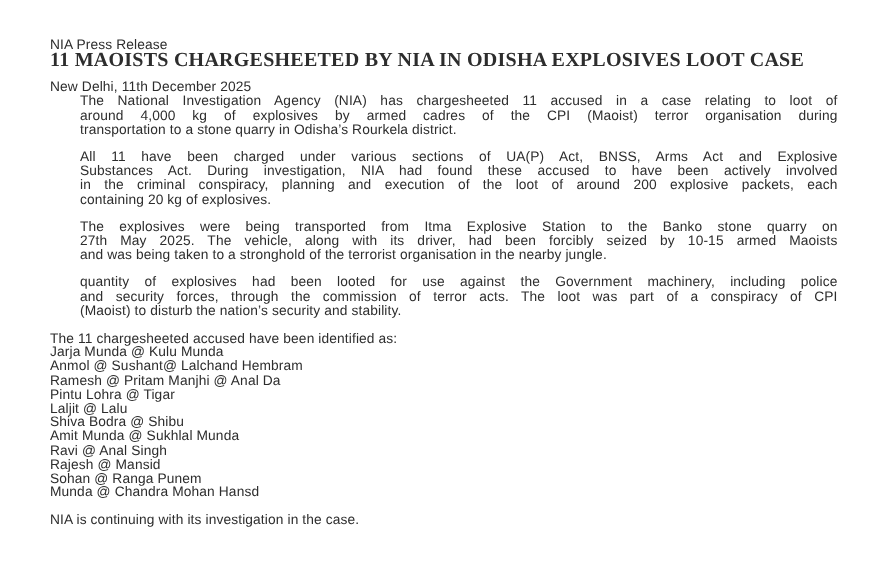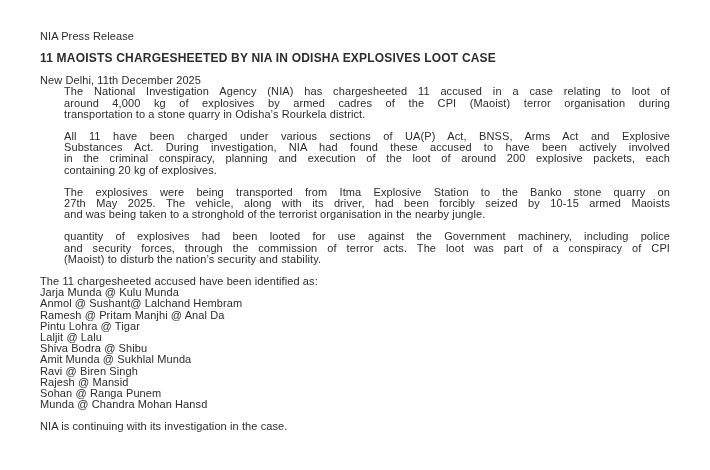--- a/index.html
+++ b/index.html
@@ -12,27 +12,28 @@
     overflow: hidden;
   }
   .page {
     position: absolute;
     inset: 0;
     padding: 31px 40px 0 40px;
     font-size: 11px;
     line-height: 11.2px;
     letter-spacing: 0.1px;
   }
-  .kicker { margin-bottom: 10px; }
+  .kicker { }
   .headline {
-    font-size: 12px;
+    font-size: 16px;
     font-weight: bold;
     line-height: 13px;
     letter-spacing: 0.2px;
     margin-bottom: 10px;
+    font-family: Liberation Serif, serif;
   }
   .block { margin-bottom: 11px; }
   .para .line {
     text-align: justify;
     text-align-last: justify;
     margin-left: 24px;
   }
   .para .line:last-child { text-align-last: left; }
   .names .line { text-align: left; }
   .closing { margin-top: 11px; }
@@ -77,21 +78,21 @@
   <div class="block">
     <div>The 11 chargesheeted accused have been identified as:</div>
     <div class="names">
         <div class="line">Jarja Munda @ Kulu Munda</div>
         <div class="line">Anmol @ Sushant@ Lalchand Hembram</div>
         <div class="line">Ramesh @ Pritam Manjhi @ Anal Da</div>
         <div class="line">Pintu Lohra @ Tigar</div>
         <div class="line">Laljit @ Lalu</div>
         <div class="line">Shiva Bodra @ Shibu</div>
         <div class="line">Amit Munda @ Sukhlal Munda</div>
-        <div class="line">Ravi @ Biren Singh</div>
+        <div class="line">Ravi @ Anal Singh</div>
         <div class="line">Rajesh @ Mansid</div>
         <div class="line">Sohan @ Ranga Punem</div>
         <div class="line">Munda @ Chandra Mohan Hansd</div>
       </div>
   </div>
 
   <div class="closing">NIA is continuing with its investigation in the case.</div>
 
 </div>
 

